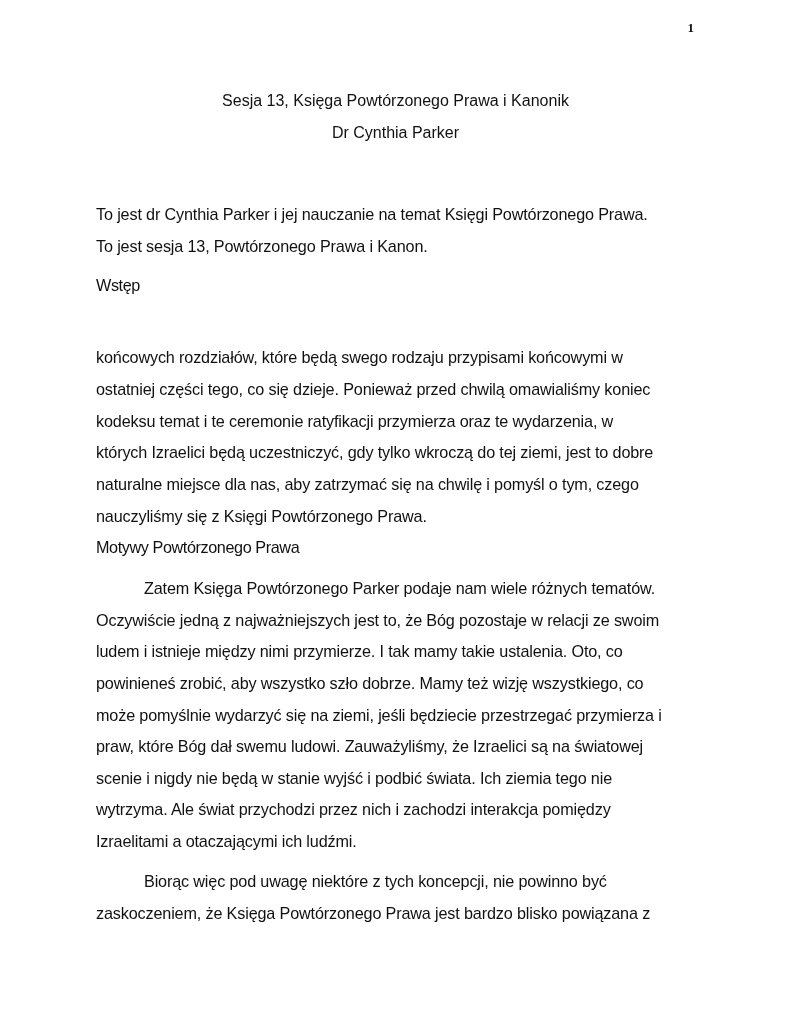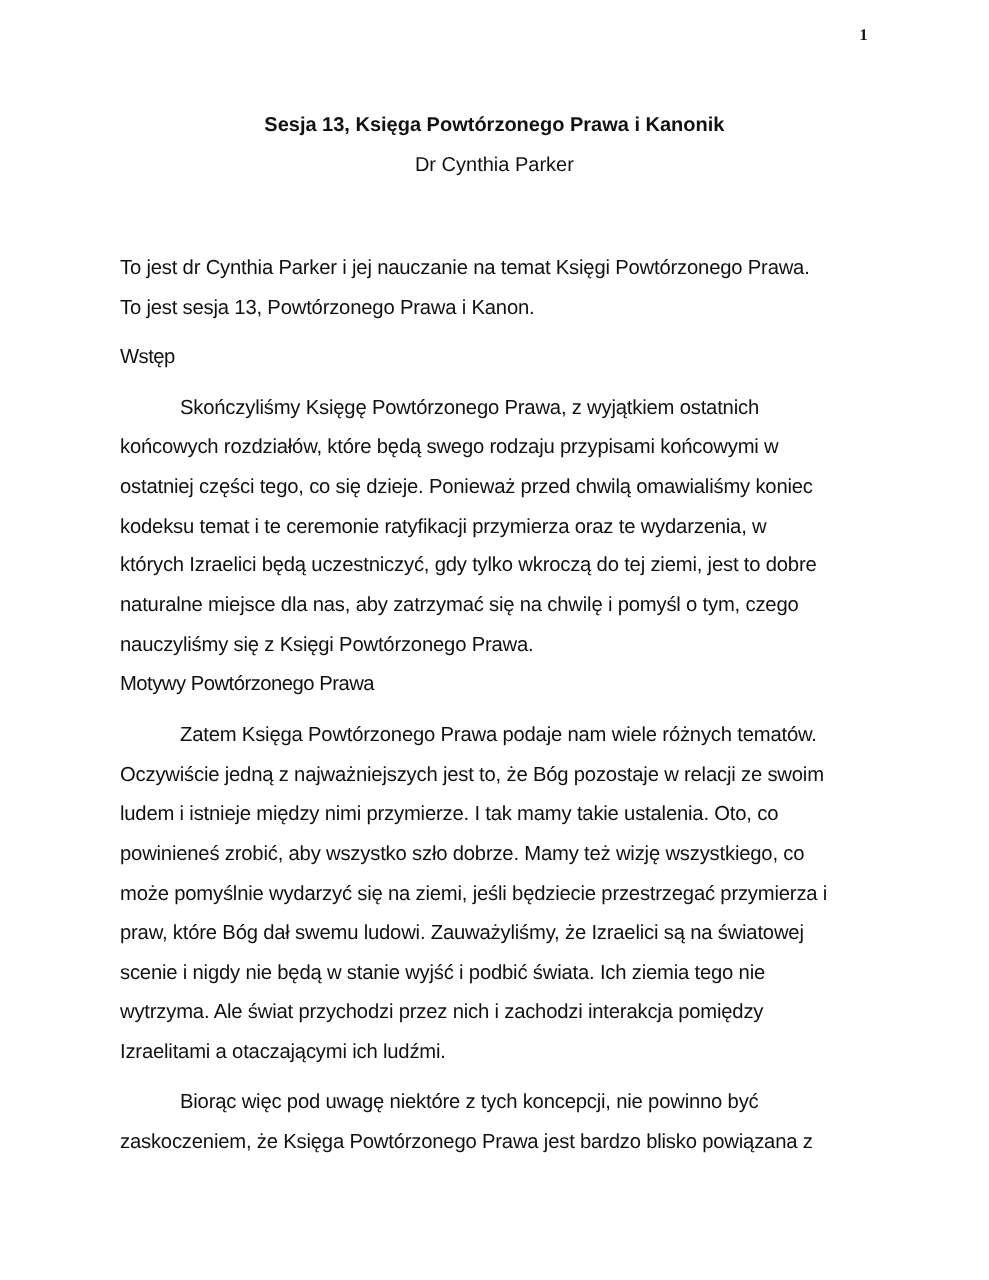--- a/index.html
+++ b/index.html
@@ -2,51 +2,50 @@
 <html><head>
 <meta charset="utf-8">
 <style>
   html, body { margin: 0; padding: 0; background: #ffffff; }
   body { width: 791px; height: 1024px; position: relative; overflow: hidden;
          font-family: "Liberation Sans", "DejaVu Sans", sans-serif; color: #111111; }
   .page { position: absolute; left: 0; top: 0; width: 791px; height: 1024px; background: #fff; }
   .page-num { position: absolute; top: 20px; right: 97px; font-family: "Liberation Serif", serif;
               font-weight: bold; font-size: 13px; color: #111; }
   .title { position: absolute; left: 0; width: 791px; text-align: center; font-size: 16px; }
-  .t1 { top: 92px; font-weight: bold; }
+  .t1 { top: 92px; }
   .t2 { top: 124px; }
   .line { position: absolute; left: 96px; font-size: 16.2px; white-space: nowrap; letter-spacing: -0.15px; text-align: center; }
   .indent { left: 144px; }
   .heading { font-weight: normal; letter-spacing: -0.4px; }
 </style>
 </head>
 <body>
 
 <div class="page">
   <div class="page-num">1</div>
 
   <div class="title t1">Sesja 13, Księga Powtórzonego Prawa i Kanonik</div>
   <div class="title t2">Dr Cynthia Parker</div>
 
   <div class="line" style="top:205px">To jest dr Cynthia Parker i jej nauczanie na temat Księgi Powtórzonego Prawa.</div>
   <div class="line" style="top:237px">To jest sesja 13, Powtórzonego Prawa i Kanon.</div>
 
   <div class="line heading" style="top:276px">Wstęp</div>
 
-  <div class="line indent" style="top:317px">Skończyliśmy Księgę Powtórzonego Prawa, z wyjątkiem ostatnich</div>
   <div class="line" style="top:348px">końcowych rozdziałów, które będą swego rodzaju przypisami końcowymi w</div>
   <div class="line" style="top:380px">ostatniej części tego, co się dzieje. Ponieważ przed chwilą omawialiśmy koniec</div>
   <div class="line" style="top:412px">kodeksu temat i te ceremonie ratyfikacji przymierza oraz te wydarzenia, w</div>
   <div class="line" style="top:443px">których Izraelici będą uczestniczyć, gdy tylko wkroczą do tej ziemi, jest to dobre</div>
   <div class="line" style="top:475px">naturalne miejsce dla nas, aby zatrzymać się na chwilę i pomyśl o tym, czego</div>
   <div class="line" style="top:507px">nauczyliśmy się z Księgi Powtórzonego Prawa.</div>
 
   <div class="line heading" style="top:538px">Motywy Powtórzonego Prawa</div>
 
-  <div class="line indent" style="top:579px">Zatem Księga Powtórzonego Prawa podaje nam wiele różnych tematów.</div>
+  <div class="line indent" style="top:579px">Zatem Księga Powtórzonego Parker podaje nam wiele różnych tematów.</div>
   <div class="line" style="top:611px">Oczywiście jedną z najważniejszych jest to, że Bóg pozostaje w relacji ze swoim</div>
   <div class="line" style="top:674px">powinieneś zrobić, aby wszystko szło dobrze. Mamy też wizję wszystkiego, co</div>
   <div class="line" style="top:642px">ludem i istnieje między nimi przymierze. I tak mamy takie ustalenia. Oto, co</div>
   <div class="line" style="top:706px">może pomyślnie wydarzyć się na ziemi, jeśli będziecie przestrzegać przymierza i</div>
   <div class="line" style="top:737px">praw, które Bóg dał swemu ludowi. Zauważyliśmy, że Izraelici są na światowej</div>
   <div class="line" style="top:769px">scenie i nigdy nie będą w stanie wyjść i podbić świata. Ich ziemia tego nie</div>
   <div class="line" style="top:800px">wytrzyma. Ale świat przychodzi przez nich i zachodzi interakcja pomiędzy</div>
   <div class="line" style="top:832px">Izraelitami a otaczającymi ich ludźmi.</div>
 
   <div class="line indent" style="top:872px">Biorąc więc pod uwagę niektóre z tych koncepcji, nie powinno być</div>

